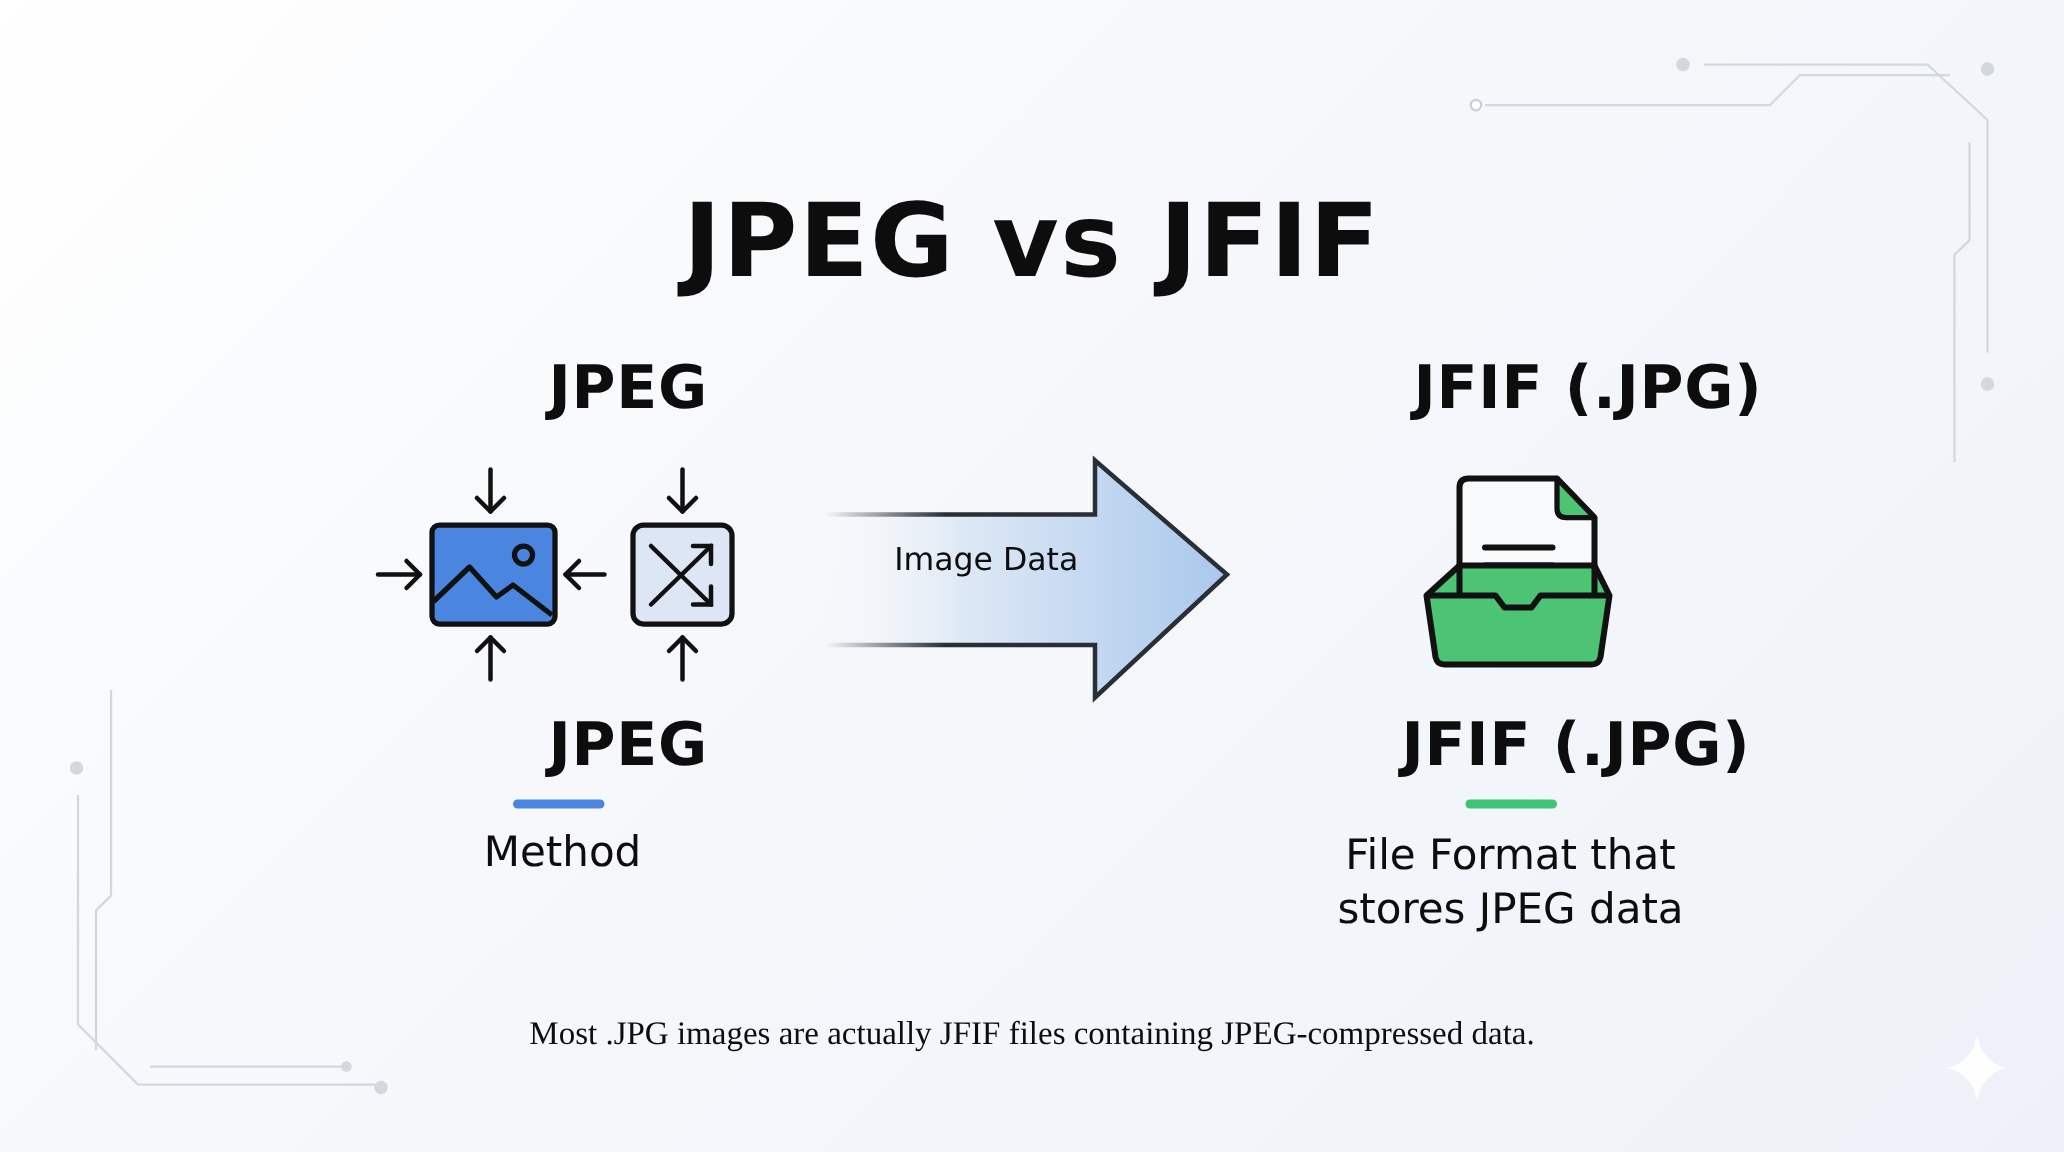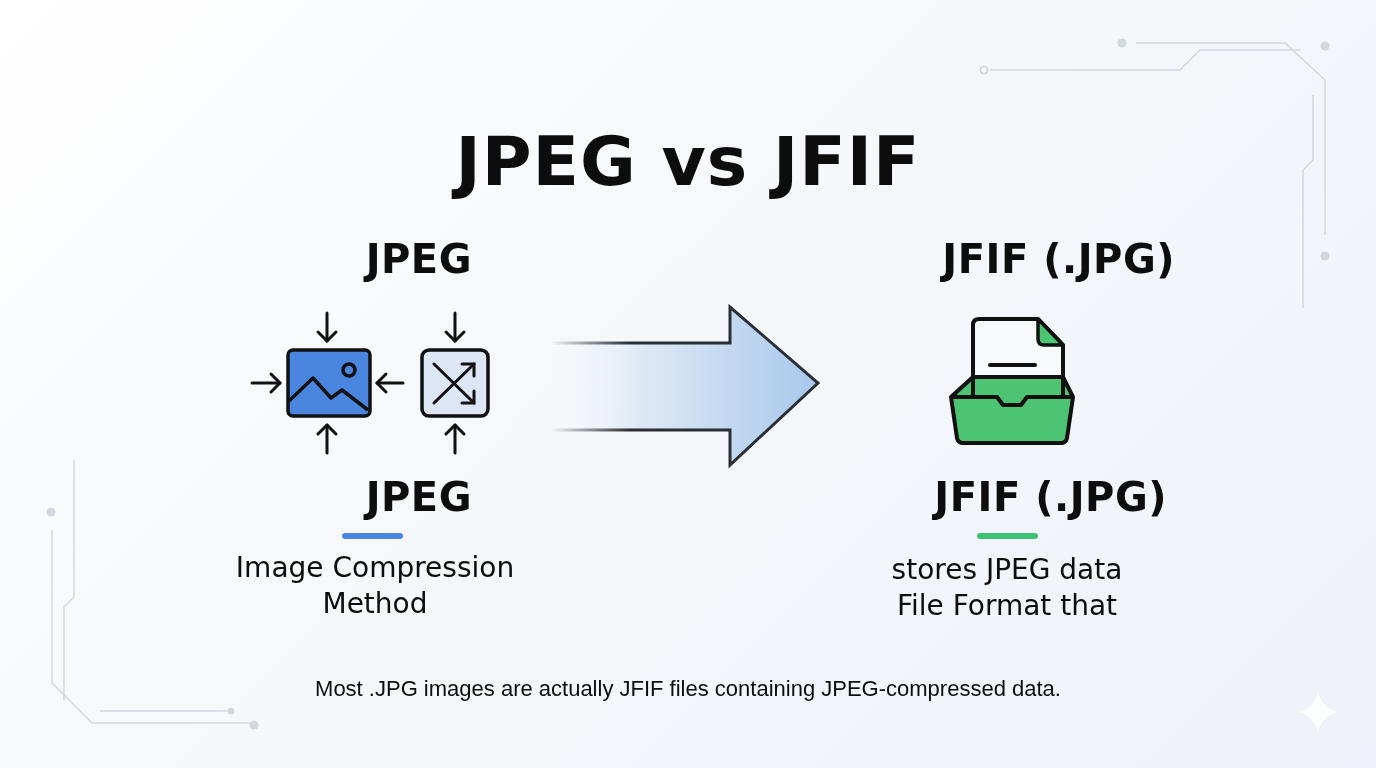--- a/index.html
+++ b/index.html
@@ -16,21 +16,21 @@
   }
   .heading {
     font-weight:bold; font-size:40px; text-align:right; letter-spacing:0.5px;
   }
   .desc {
     font-size:28px; text-align:center; line-height:36px;
   }
   .bar { height:6px; border-radius:3px; }
   .footer {
     left:0; width:1376px; top:676px; text-align:center;
-    font-family:Liberation Sans, sans-serif; font-size:22px;
+    font-family:Liberation Serif, serif; font-size:22px;
   }
   .arrow-label {
     font-size:21px; text-align:center; line-height:30px;
   }
   svg { overflow:visible; }
 </style>
 </head>
 <body>
 
 <svg class="abs" style="left:0;top:0;" width="1376" height="768">
@@ -89,57 +89,57 @@
     <line x1="14" y1="16" x2="54" y2="55"></line>
     <line x1="14" y1="55" x2="54" y2="16"></line>
     <polyline points="42,16 54,16 54,28"></polyline>
     <polyline points="42,55 54,55 54,43"></polyline>
   </g>
 </svg>
 
 <div class="abs heading" style="left:272px;width:200px;top:474px;">JPEG</div>
 <div class="abs bar" style="left:342px;width:61px;top:533px;background:#4a86e0;"></div>
 <div class="abs desc" style="left:200px;width:350px;top:550px;">
-  <div>Image Compression</div>
   <div>Method</div>
 </div>
 
 <svg class="abs" style="left:550px;top:305px;" width="275" height="165">
   <defs>
     <linearGradient id="ag" x1="0" x2="1" y1="0" y2="0">
       <stop offset="0" stop-color="#f3f6fa" stop-opacity="0"></stop>
       <stop offset="0.35" stop-color="#dde8f5"></stop>
       <stop offset="1" stop-color="#a9c8ec"></stop>
     </linearGradient>
     <linearGradient id="sg" x1="0" x2="1" y1="0" y2="0">
       <stop offset="0" stop-color="#2a2f36" stop-opacity="0"></stop>
       <stop offset="0.3" stop-color="#2a2f36"></stop>
       <stop offset="1" stop-color="#2a2f36"></stop>
     </linearGradient>
   </defs>
   <path d="M0,38 L180,38 L180,2 L268,78 L180,160 L180,125 L0,125 Z" fill="url(#ag)"></path>
   <path d="M0,38 L180,38 L180,2 L268,78 L180,160 L180,125 L0,125" fill="none" stroke="url(#sg)" stroke-width="3" stroke-linejoin="miter"></path>
 </svg>
 <div class="abs arrow-label" style="left:570px;width:175px;top:358px;">
+  <div>Image Data</div>
 </div>
 
 <div class="abs heading" style="left:860px;width:315px;top:236px;">JFIF (.JPG)</div>
 
 <svg class="abs" style="left:945px;top:315px;" width="135" height="132">
 
   <path d="M28,10 Q28,4 34,4 L93,4 L118,30 L118,100 L28,100 Z" fill="#f8f9fb" stroke="#111" stroke-width="4" stroke-linejoin="round"></path>
   <path d="M93,4 L93,24 Q93,30 99,30 L118,30 Z" fill="#4cc474" stroke="#111" stroke-width="3.5" stroke-linejoin="round"></path>
   <line x1="45" y1="50" x2="90" y2="50" stroke="#111" stroke-width="4" stroke-linecap="round"></line>
   <line x1="45" y1="62" x2="90" y2="62" stroke="#111" stroke-width="4" stroke-linecap="round"></line>
 
   <path d="M28,62 L6,82 L12,123 Q13,128 18,128 L116,128 Q121,128 122,123 L128,82 L118,62 Z" fill="#4cc474" stroke="#111" stroke-width="4" stroke-linejoin="round"></path>
   <path d="M6,82 L52,82 L58,90 L76,90 L82,82 L128,82" fill="none" stroke="#111" stroke-width="4" stroke-linejoin="round"></path>
   <path d="M28,62 L28,82 M118,62 L118,82" stroke="#111" stroke-width="4"></path>
 </svg>
 
 <div class="abs heading" style="left:852px;width:315px;top:474px;">JFIF (.JPG)</div>
 <div class="abs bar" style="left:977px;width:61px;top:533px;background:#3fc374;"></div>
 <div class="abs desc" style="left:832px;width:350px;top:552px;">
+  <div>File Format that</div>
   <div>stores JPEG data</div>
-  <div>File Format that</div>
 </div>
 
 <div class="abs footer">Most .JPG images are actually JFIF files containing JPEG-compressed data.</div>
 
 </body></html>

